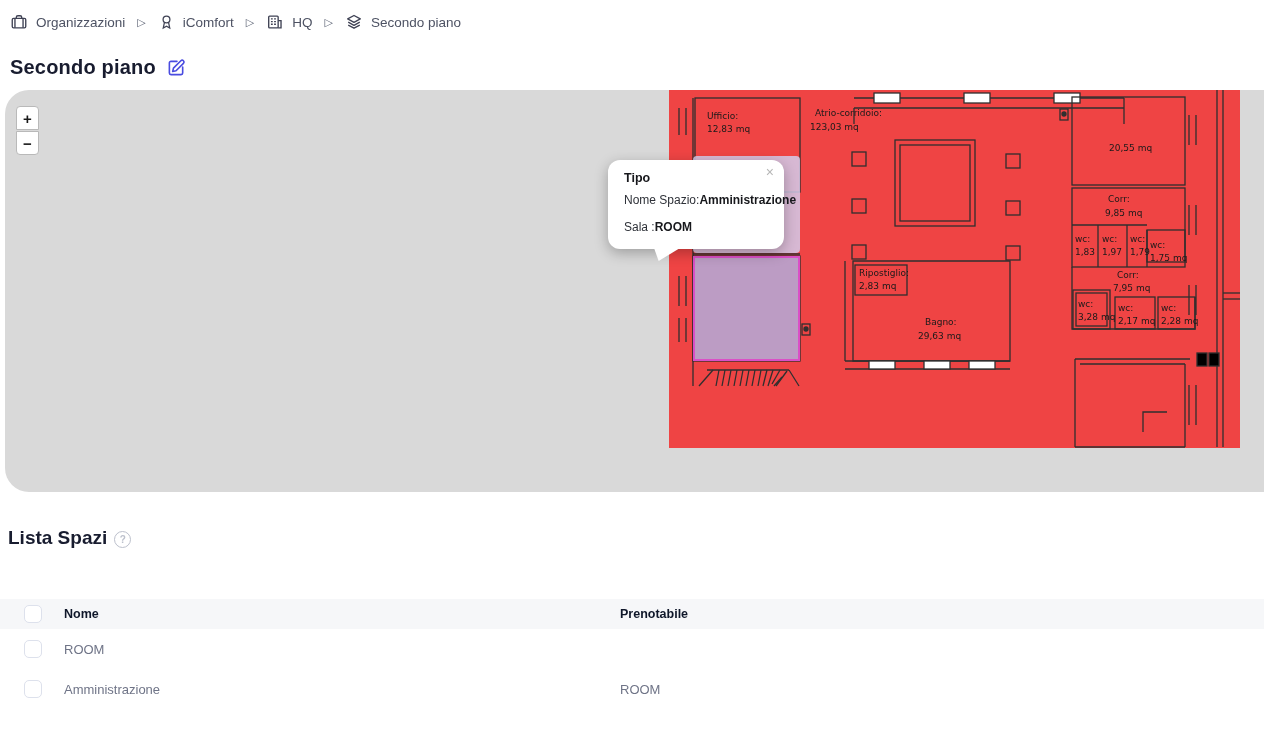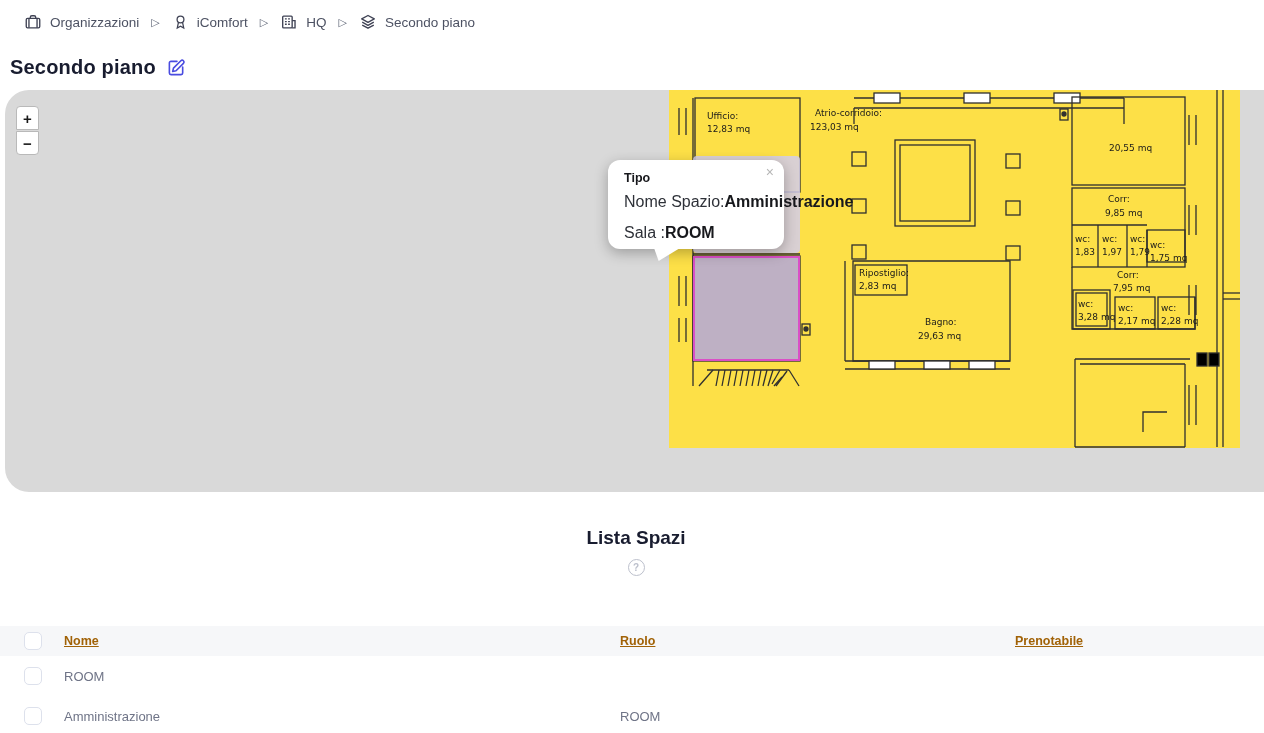--- a/index.html
+++ b/index.html
@@ -1,67 +1,67 @@
 <!DOCTYPE html>
 <html><head>
 <meta charset="utf-8">
 <style>
   * { margin:0; padding:0; box-sizing:border-box; }
   html,body { width:1264px; height:733px; background:#ffffff; overflow:hidden;
               font-family:"Liberation Sans", sans-serif; }
 
   
-  .breadcrumb { display:flex; align-items:center; padding:13px 0 0 24px; gap:9px;
+  .breadcrumb { display:flex; align-items:center; padding:13px 0 0 10px; gap:9px;
                 color:#4d5263; font-size:13.5px; }
   .crumb { display:flex; align-items:center; gap:8px; cursor:pointer; }
   .crumb svg { display:block; }
   .crumb-sep { color:#555c6e; font-size:11px; padding:0 3px; }
 
   
   .title-row { display:flex; align-items:center; gap:11px; margin:25px 0 0 10px; }
   .page-title { font-size:20px; font-weight:700; color:#181c2f; letter-spacing:.2px; }
   .edit-btn { background:none; border:none; cursor:pointer; padding:0; line-height:0; }
 
   
   .map { position:relative; margin-top:11px; margin-left:5px; height:402px;
          width:1259px; background:#d9d9d9; border-radius:24px 0 0 24px; overflow:hidden; }
   .zoom-ctl { position:absolute; left:11px; top:16px; display:flex; flex-direction:column; gap:1px; }
   .zoom-btn { width:23px; height:24px; background:#fff; border:1px solid #b9b9b9;
               font-size:15px; font-weight:700; color:#191919; line-height:1;
               display:flex; align-items:center; justify-content:center; cursor:pointer; }
   .zoom-btn.in  { border-radius:4px 4px 0 0; }
   .zoom-btn.out { border-radius:0 0 4px 4px; }
-  .plan { position:absolute; top:0; right:24px; width:571px; height:358px; background:#fde047; }
+  .plan { position:absolute; top:0; right:24px; width:571px; height:358px; background:#ef4444; }
   .plan svg { display:block; }
   .plan text { font-family:"DejaVu Sans", sans-serif; }
 
   
   .tooltip { position:absolute; left:603px; top:70px; width:176px; height:89px;
              background:#fff; border-radius:12px; box-shadow:0 4px 14px rgba(0,0,0,.28);
              padding:11px 12px 8px 16px; z-index:5; }
   .tooltip::after { content:""; position:absolute; left:46px; bottom:-12px;
              width:26px; height:13px; background:#fff;
              clip-path:polygon(0 0,100% 0,18% 100%); }
   .tt-title { font-size:12.5px; font-weight:700; color:#17181c; margin-bottom:8px; }
-  .tt-line { font-size:16px; color:#2e3138; margin-bottom:13px; white-space:nowrap; }
+  .tt-line { font-size:12px; color:#2e3138; margin-bottom:13px; white-space:nowrap; }
   .tt-line b { color:#17181c; }
   .tt-close { position:absolute; top:5px; right:10px; color:#b6b6b6; font-size:14px;
               cursor:pointer; line-height:1; }
 
   
-  .list-title-row { display:flex; align-items:center; gap:7px; margin:35px 0 0 8px;flex-direction:column; }
+  .list-title-row { display:flex; align-items:center; gap:7px; margin:35px 0 0 8px; }
   .list-title { font-size:19px; font-weight:700; color:#181c2f; }
   .help-icon { width:17px; height:17px; border:1.6px solid #bcc0cc; border-radius:50%;
                color:#bcc0cc; font-size:10px; font-weight:700; display:flex;
                align-items:center; justify-content:center; margin-top:3px; cursor:pointer; }
 
   .table { margin-top:50px; width:1264px; font-size:13px; }
   .t-row { display:grid; grid-template-columns:40px 556px 395px 1fr; align-items:center;
            padding-left:24px; }
-  .t-head { background:#f6f7f9; height:30px; font-weight:700; font-size:12.5px; color:#a16207;text-decoration:underline; }
+  .t-head { background:#f6f7f9; height:30px; font-weight:700; font-size:12.5px; color:#0f172a; }
   .t-body-row { height:40px; color:#6f7487; cursor:pointer; }
   .cbx { width:18px; height:18px; border:1px solid #dde1ec; border-radius:5px;
          background:#fff; cursor:pointer; }
 </style>
 </head>
 <body>
 
 <nav class="breadcrumb">
   <span class="crumb">
     <span>
@@ -279,21 +279,20 @@
 
 <div class="list-title-row">
   <h2 class="list-title">Lista Spazi</h2>
   <span class="help-icon">?</span>
 </div>
 
 <div class="table">
   <div class="t-row t-head">
     <span class="cbx"></span>
     <span>Nome</span>
-    <span>Ruolo</span>
     <span>Prenotabile</span>
   </div>
   <div class="t-row t-body-row">
     <span class="cbx"></span>
     <span>ROOM</span>
     <span></span>
   </div>
   <div class="t-row t-body-row">
     <span class="cbx"></span>
     <span>Amministrazione</span>

